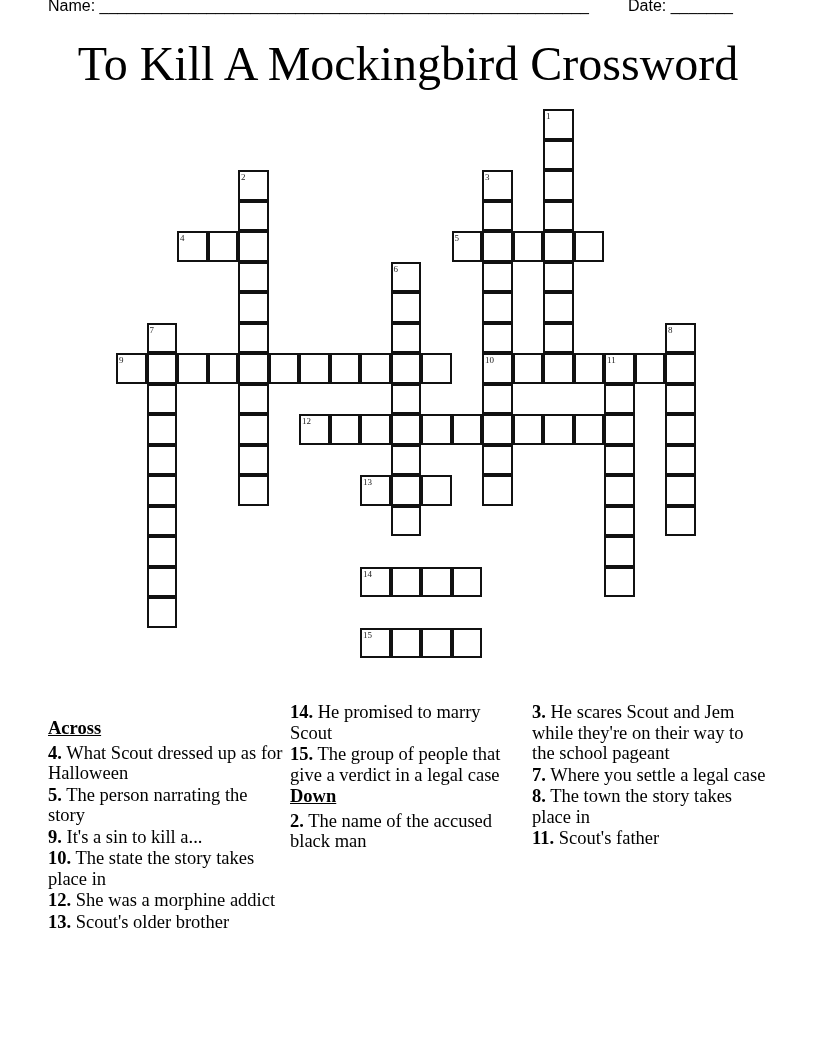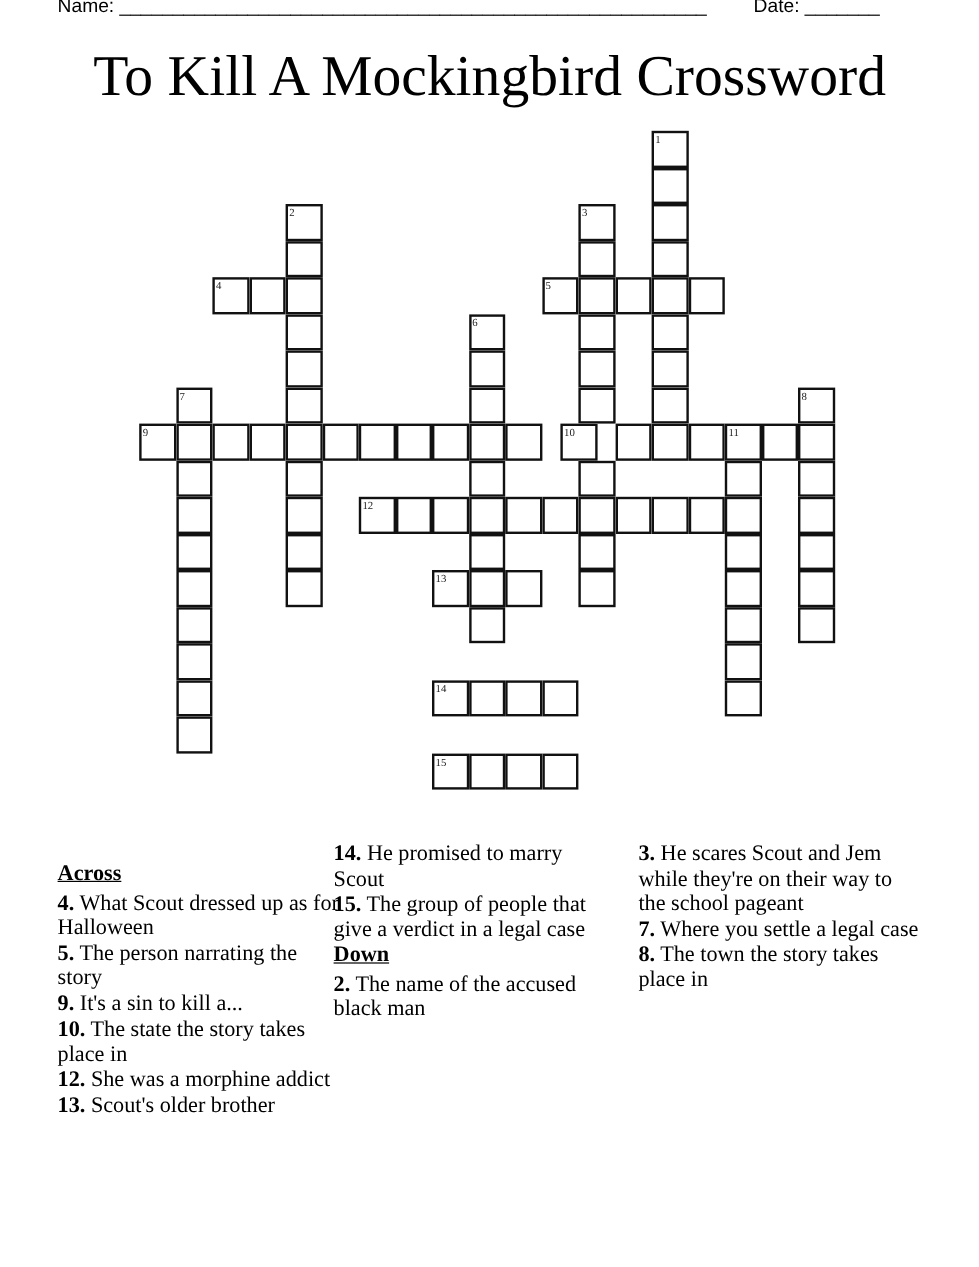--- a/index.html
+++ b/index.html
@@ -67,21 +67,21 @@
     <div class="cell" style="left: 239px; top: 445.5px;"></div>
     <div class="cell" style="left: 239px; top: 476px;"></div>
     <div class="cell" style="left: 483px; top: 171px;">
       <span class="num">3</span>
     </div>
     <div class="cell" style="left: 483px; top: 201.5px;"></div>
     <div class="cell" style="left: 483px; top: 232px;"></div>
     <div class="cell" style="left: 483px; top: 262.5px;"></div>
     <div class="cell" style="left: 483px; top: 293px;"></div>
     <div class="cell" style="left: 483px; top: 323.5px;"></div>
-    <div class="cell" style="left: 468px; top: 354px; padding-left: 20px;">
+    <div class="cell" style="left: 483px; top: 354px; padding-left: 20px;">
       <span class="num">10</span>
     </div>
     <div class="cell" style="left: 483px; top: 384.5px;"></div>
     <div class="cell" style="left: 483px; top: 415px;"></div>
     <div class="cell" style="left: 483px; top: 445.5px;"></div>
     <div class="cell" style="left: 483px; top: 476px;"></div>
     <div class="cell" style="left: 178px; top: 232px;">
       <span class="num">4</span>
     </div>
     <div class="cell" style="left: 208.5px; top: 232px;"></div>
@@ -176,24 +176,25 @@
 <div class="clues">
   <div class="col" style="left:48px;margin-top:16px;">
     <div class="heading">Across</div>
     <div class="clue"><b>4.</b><span> What Scout dressed up as for Halloween</span></div>
     <div class="clue"><b>5.</b><span> The person narrating the story</span></div>
     <div class="clue"><b>9.</b><span> It's a sin to kill a...</span></div>
     <div class="clue"><b>10.</b><span> The state the story takes place in</span></div>
     <div class="clue"><b>12.</b><span> She was a morphine addict</span></div>
     <div class="clue"><b>13.</b><span> Scout's older brother</span></div>
   </div>
-  <div class="col" style="left:278px;">
+  <div class="col" style="left:290px;">
     <div class="clue"><b>14.</b><span> He promised to marry Scout</span></div>
     <div class="clue"><b>15.</b><span> The group of people that give a verdict in a legal case</span></div>
     <div class="heading">Down</div>
     <div class="clue"><b>2.</b><span> The name of the accused black man</span></div>
   </div>
   <div class="col" style="left:532px;">
     <div class="clue"><b>3.</b><span> He scares Scout and Jem while they're on their way to the school pageant</span></div>
     <div class="clue"><b>7.</b><span> Where you settle a legal case</span></div>
     <div class="clue"><b>8.</b><span> The town the story takes place in</span></div>
+    <div class="clue"><b>11.</b><span> Scout's father</span></div>
   </div>
 </div>
 
 </body></html>

